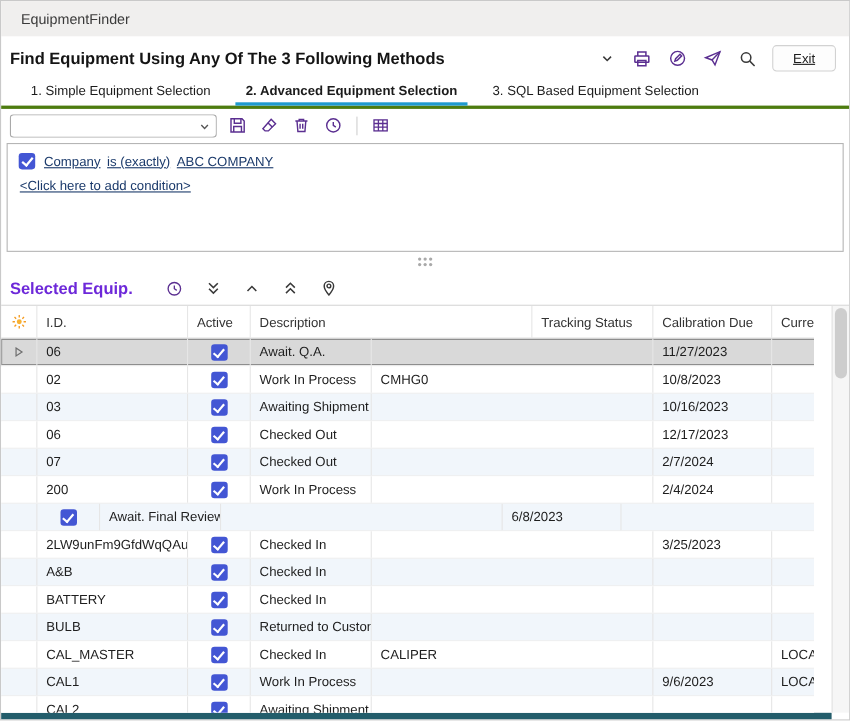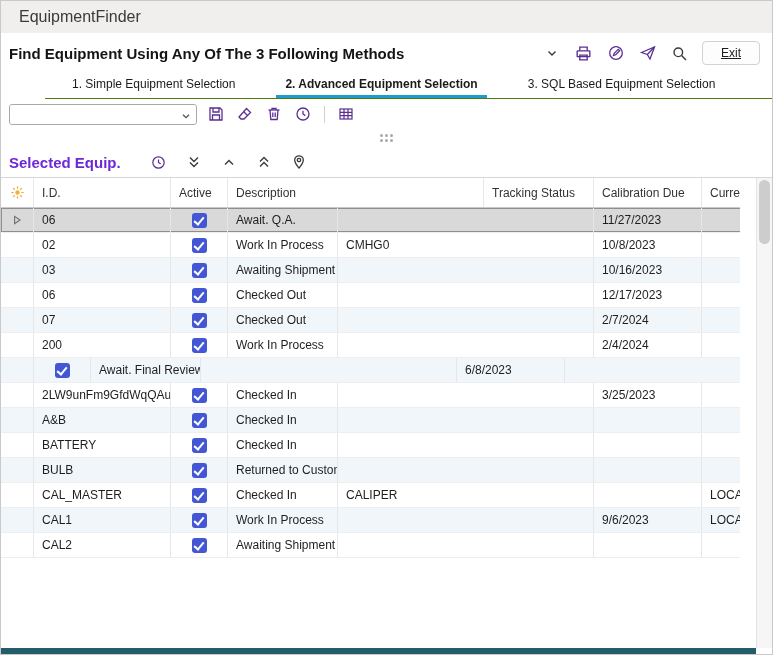--- a/index.html
+++ b/index.html
@@ -3,37 +3,37 @@
 <meta charset="utf-8">
 <style>
   * { box-sizing: border-box; }
   html,body { margin:0; padding:0; background:#e8e8e8; }
   body { font-family:"Liberation Sans", sans-serif; }
   .window { width:773px; height:655px; background:#fff; border:1px solid #c9c9c9;
             display:flex; flex-direction:column; overflow:hidden; }
 
   
   .titlebar { flex:none; height:32px; background:#f0efee; display:flex; align-items:center;
-              padding-left:18px; font-size:16px; color:#3a3a3a; }
+              padding-left:18px; font-size:13px; color:#3a3a3a; }
 
   
   .app-header { flex:none; height:40px; display:flex; align-items:center; padding:0 8px; }
   .app-title { font-size:15px; font-weight:bold; color:#141414; white-space:nowrap; }
   .header-spacer { flex:1; }
   .header-icons { display:flex; align-items:center; gap:12px; margin-right:12px; }
   .icon-btn { width:20px; height:20px; display:flex; align-items:center; justify-content:center; cursor:pointer; }
   .purple { color:var(--icon,#5b2f91); }
   .dark { color:#3a3a3a; }
   .exit-btn { flex:none; border:1px solid #d2d2d2; border-radius:4px; background:#fdfdfd;
               padding:4px 18px; font-size:12px; color:#1c1c1c; margin-right:4px; cursor:pointer; }
   .exit-btn span { text-decoration:underline; }
 
   
-  .tabs { flex:none; height:26px; display:flex; align-items:flex-end; padding-left:18px; gap:32px;
-          border-bottom:1px solid #4d7c0f;margin-left:44px; }
+  .tabs { flex:none; height:26px; display:flex; align-items:flex-end; padding-left:18px; gap:14px;
+          border-bottom:3px solid #4d7c0f; }
   .tab { font-size:12px; color:#1b1b1b; padding:5px 9px 4px; border-bottom:3px solid transparent;
          white-space:nowrap; cursor:pointer; }
   .tab.active { font-weight:bold; border-bottom-color:var(--accent,#1f9bcf); }
 
   
   .toolbar { flex:none; height:30px; display:flex; align-items:center; padding:0 8px; gap:9px; }
   .combo { width:188px; height:21px; border:1px solid #a9a9a9; border-radius:3px; position:relative;
            display:flex; align-items:center; background:#fff; }
   .combo input { border:none; outline:none; flex:1; height:100%; padding:0 22px 0 6px;
                  font-size:12px; border-radius:3px; font-family:inherit; }
@@ -180,20 +180,33 @@
     </span>
     <span class="tool-sep"></span>
     <span class="icon-btn purple">
       <svg width="18" height="18" viewBox="0 0 18 18" fill="none" stroke="currentColor" stroke-width="1.2">
         <rect x="3" y="4" width="12" height="10"></rect>
           <path d="M3 7.3h12M3 10.6h12M7 4v10M11 4v10"></path>
       </svg>
     </span>
   </div>
 
+  <div class="cond-panel">
+    <div class="cond-row">
+      <span class="checkbox"></span>
+      <span class="cond-links">
+        <span class="link">Company</span>
+        <span class="link">is (exactly)</span>
+        <span class="link">ABC COMPANY</span>
+      </span>
+    </div>
+    <div class="add-cond">
+      <span class="link">&lt;Click here to add condition&gt;</span>
+    </div>
+  </div>
 
   <div class="splitter">
     <span class="grip">
         <i></i>
         <i></i>
         <i></i>
         <i></i>
         <i></i>
         <i></i>
       </span>

